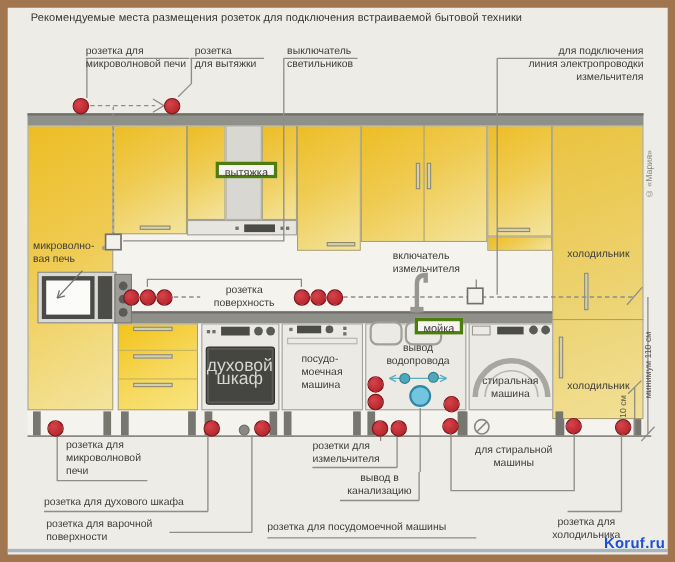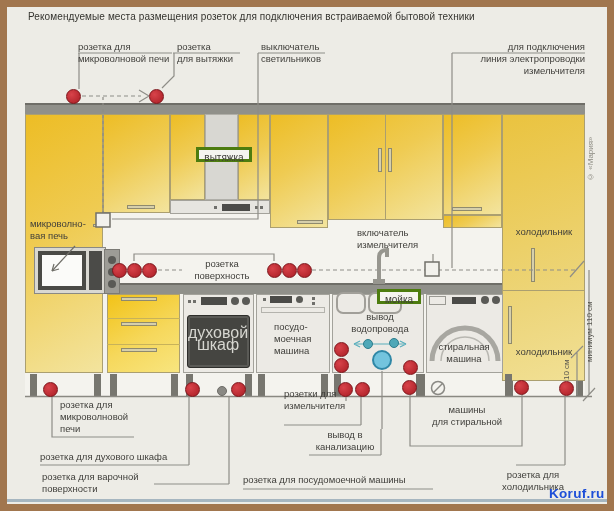--- a/index.html
+++ b/index.html
@@ -241,32 +241,32 @@
   <div class="abs lbl" style="left:60px;top:399px;">
     <div>розетка для</div>
     <div>микроволновой</div>
     <div>печи</div>
   </div>
   <div class="abs lbl" style="left:40px;top:451px;">розетка для духового шкафа</div>
   <div class="abs lbl" style="left:42px;top:471px;">
     <div>розетка для варочной</div>
     <div>поверхности</div>
   </div>
-  <div class="abs lbl" style="left:284px;top:388px;">
+  <div class="abs lbl" style="left:284px;top:400px;">
     <div>розетки для</div>
     <div>измельчителя</div>
   </div>
   <div class="abs lbl c" style="left:308px;top:429px;width:74px;">
     <div>вывод в</div>
     <div>канализацию</div>
   </div>
   <div class="abs lbl" style="left:243px;top:474px;">розетка для посудомоечной машины</div>
   <div class="abs lbl c" style="left:412px;top:404px;width:110px;">
+    <div>для стиральной</div>
     <div>машины</div>
-    <div>для стиральной</div>
   </div>
   <div class="abs lbl c" style="left:498px;top:469px;width:70px;">
     <div>розетка для</div>
     <div>холодильника</div>
   </div>
 
   <div class="abs dot" style="left:66px;top:89px;"></div>
   <div class="abs dot" style="left:149px;top:89px;"></div>
   <div class="abs dot" style="left:112px;top:263px;"></div>
   <div class="abs dot" style="left:127px;top:263px;"></div>

